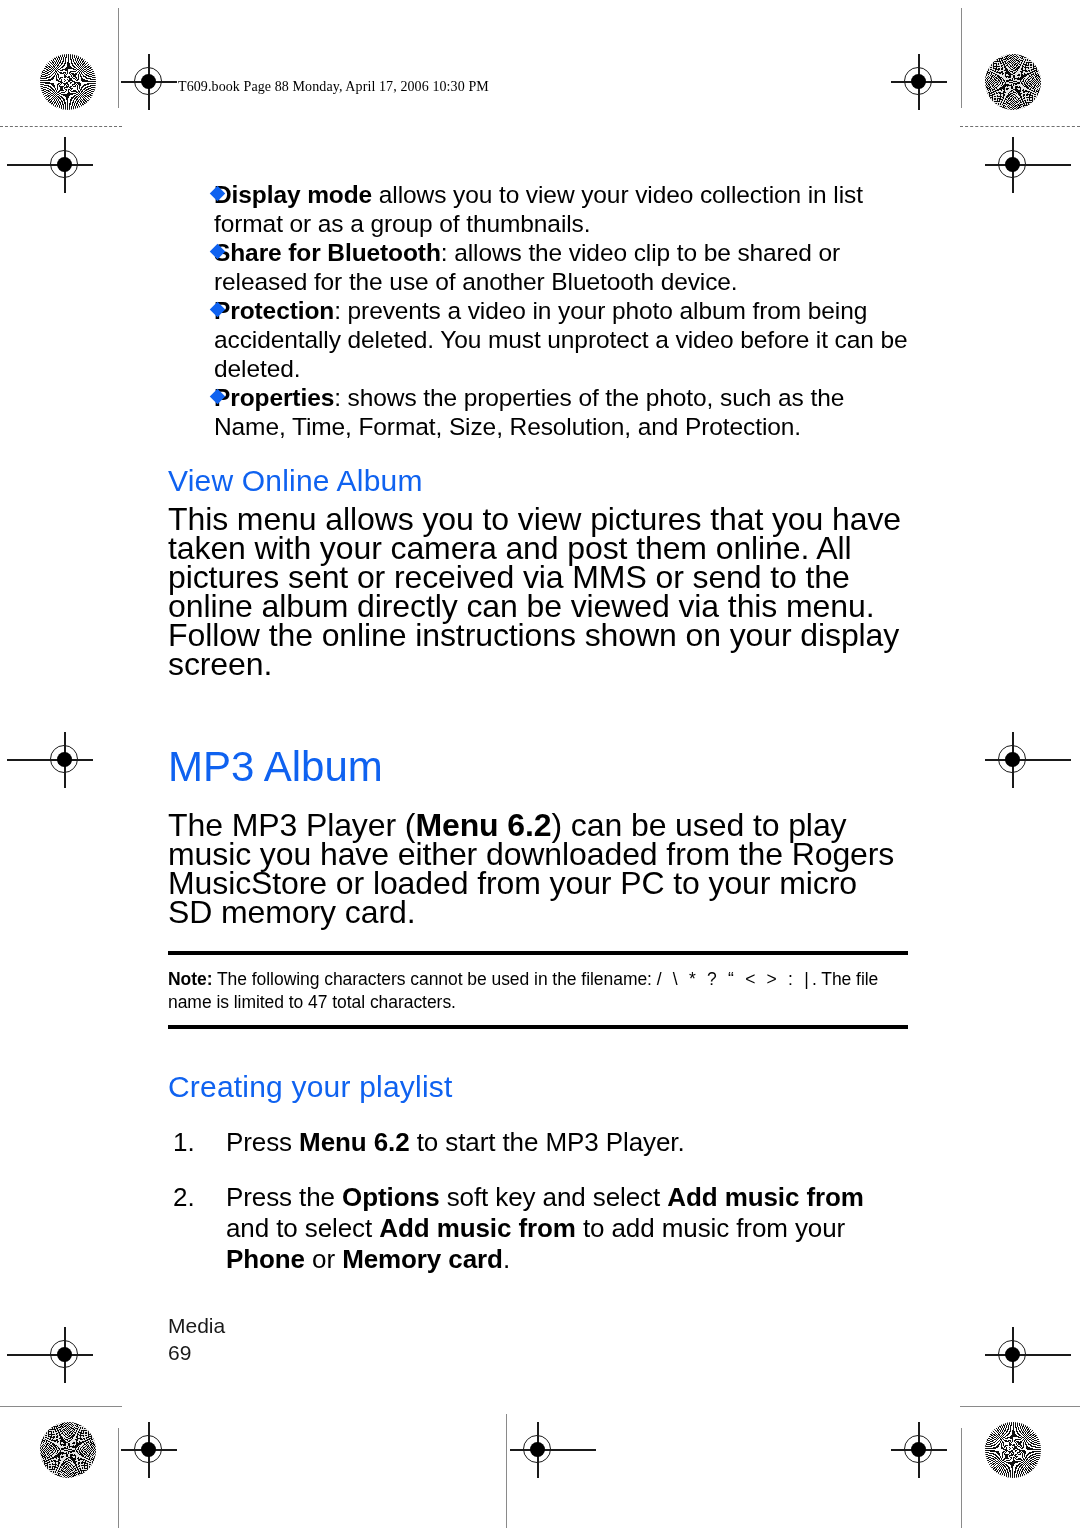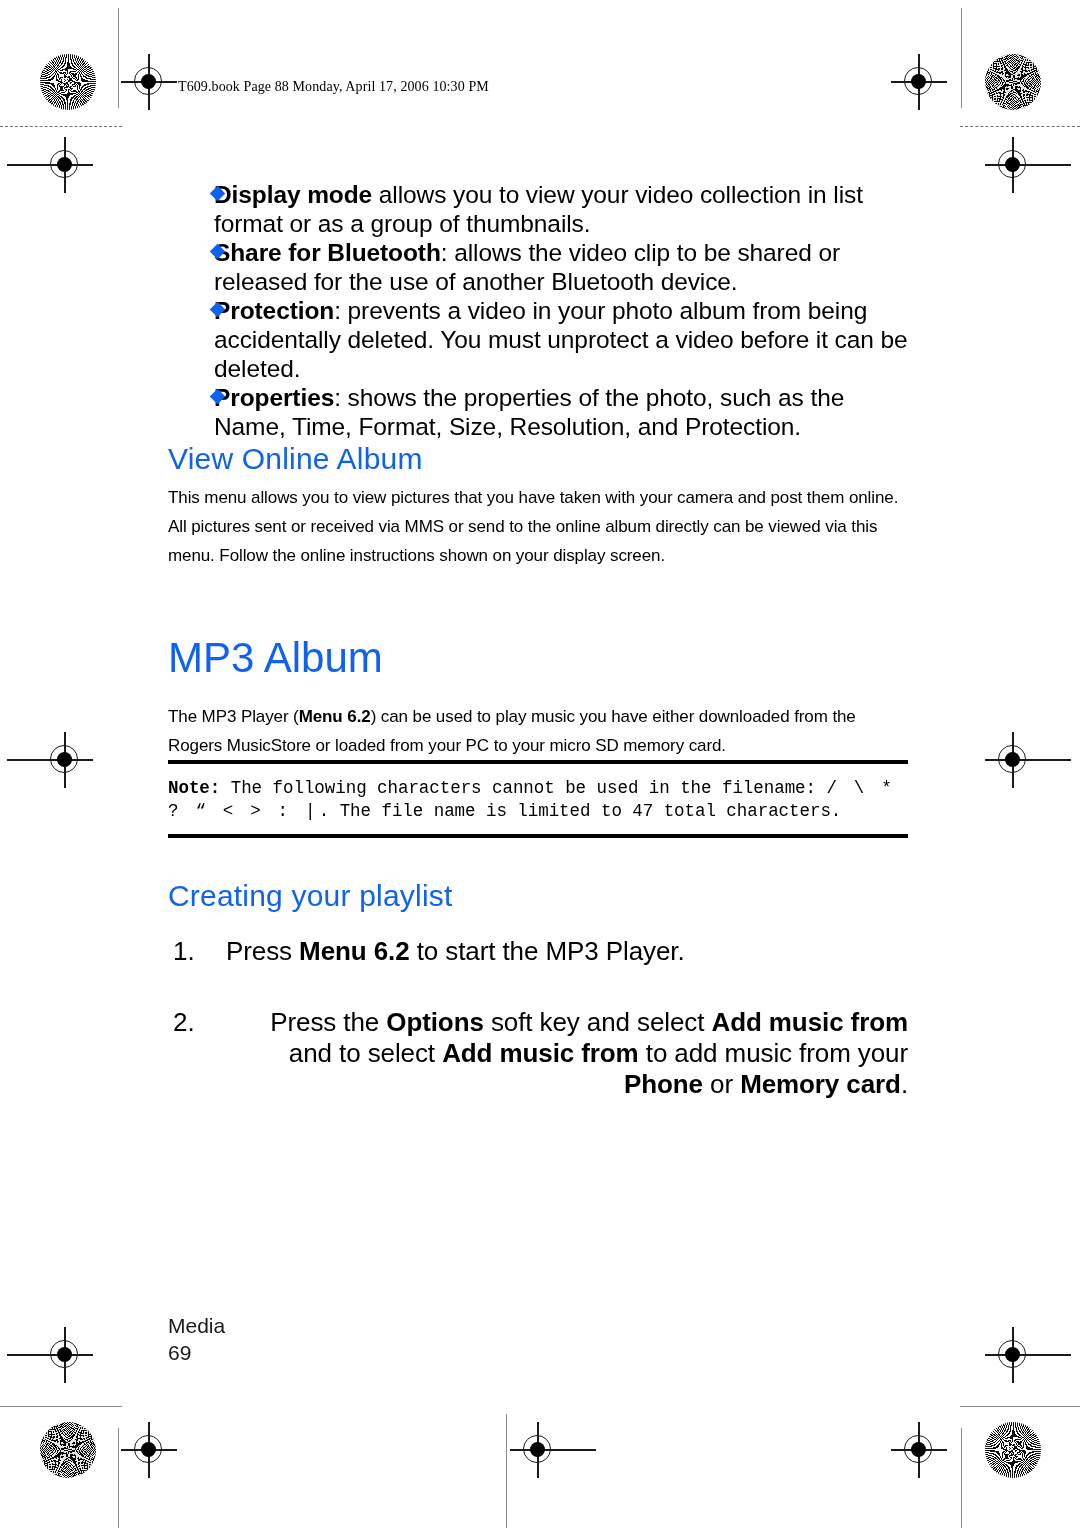--- a/index.html
+++ b/index.html
@@ -154,21 +154,21 @@
 
   h1.chapter {
     color: var(--accent, #0f62f0);
     font-size: 42px;
     font-weight: normal;
     line-height: 48px;
     letter-spacing: 0px;
   }
 
   p.body {
-    font-size: 17px;
+    font-size: 32px;
     line-height: 29px;
     letter-spacing: -0.1px;
   }
 
   
   .note {
     border-top: 4px solid #000;
     border-bottom: 4px solid #000;
     padding: 13px 0 11px 0;
   }
@@ -313,35 +313,35 @@
     <li>
       <span class="dia"></span>
       <span class="txt"><b>Protection</b><span>: </span><span>prevents a video in your photo album from being accidentally deleted. You must unprotect a video before it can be deleted.</span></span>
     </li>
     <li>
       <span class="dia"></span>
       <span class="txt"><b>Properties</b><span>: </span><span>shows the properties of the photo, such as the Name, Time, Format, Size, Resolution, and Protection.</span></span>
     </li>
   </ul>
 
-  <h2 class="sub" style="">View Online Album</h2>
+  <h2 class="sub" style="margin-top:22px;">View Online Album</h2>
   <p class="body" style="margin-top:6px;">This menu allows you to view pictures that you have taken with your camera and post them online. All pictures sent or received via MMS or send to the online album directly can be viewed via this menu. Follow the online instructions shown on your display screen.</p>
 
   <h1 class="chapter" style="margin-top:64px;">MP3 Album</h1>
   <p class="body" style="margin-top:20px;"><span>The MP3 Player (</span><b>Menu 6.2</b><span>) can be used to play music you have either downloaded from the Rogers MusicStore or loaded from your PC to your micro SD memory card.</span></p>
 
-  <div class="note" style="font-family:Liberation Mono, monospace;">
+  <div class="note" style="margin-top:24px;">
     <p><b>Note:</b><span> The following characters cannot be used in the filename:</span> <span class="specials">/ \ * ? “ &lt; &gt; : |</span><span>. The file name is limited to 47 total characters.</span></p>
   </div>
 
   <h2 class="sub" style="margin-top:40px;">Creating your playlist</h2>
 
   <ol class="steps" style="margin-top:22px;">
     <li id="step-1"><span>Press </span><b>Menu 6.2</b><span> to start the MP3 Player.</span></li>
-    <li id="step-2" style="margin-top:40px;text-align:right;"><span>Press the </span><b>Options</b><span> soft key and select </span><b>Add music from</b><span> and to select </span><b>Add music from</b><span> to add music from your </span><b>Phone</b><span> or </span><b>Memory card</b><span>.</span></li>
+    <li id="step-2" style="margin-top:24px;"><span>Press the </span><b>Options</b><span> soft key and select </span><b>Add music from</b><span> and to select </span><b>Add music from</b><span> to add music from your </span><b>Phone</b><span> or </span><b>Memory card</b><span>.</span></li>
   </ol>
 
 </div>
 
 <div class="footer">
   <div>Media</div>
   <div>69</div>
 </div>
 
 </body></html>

